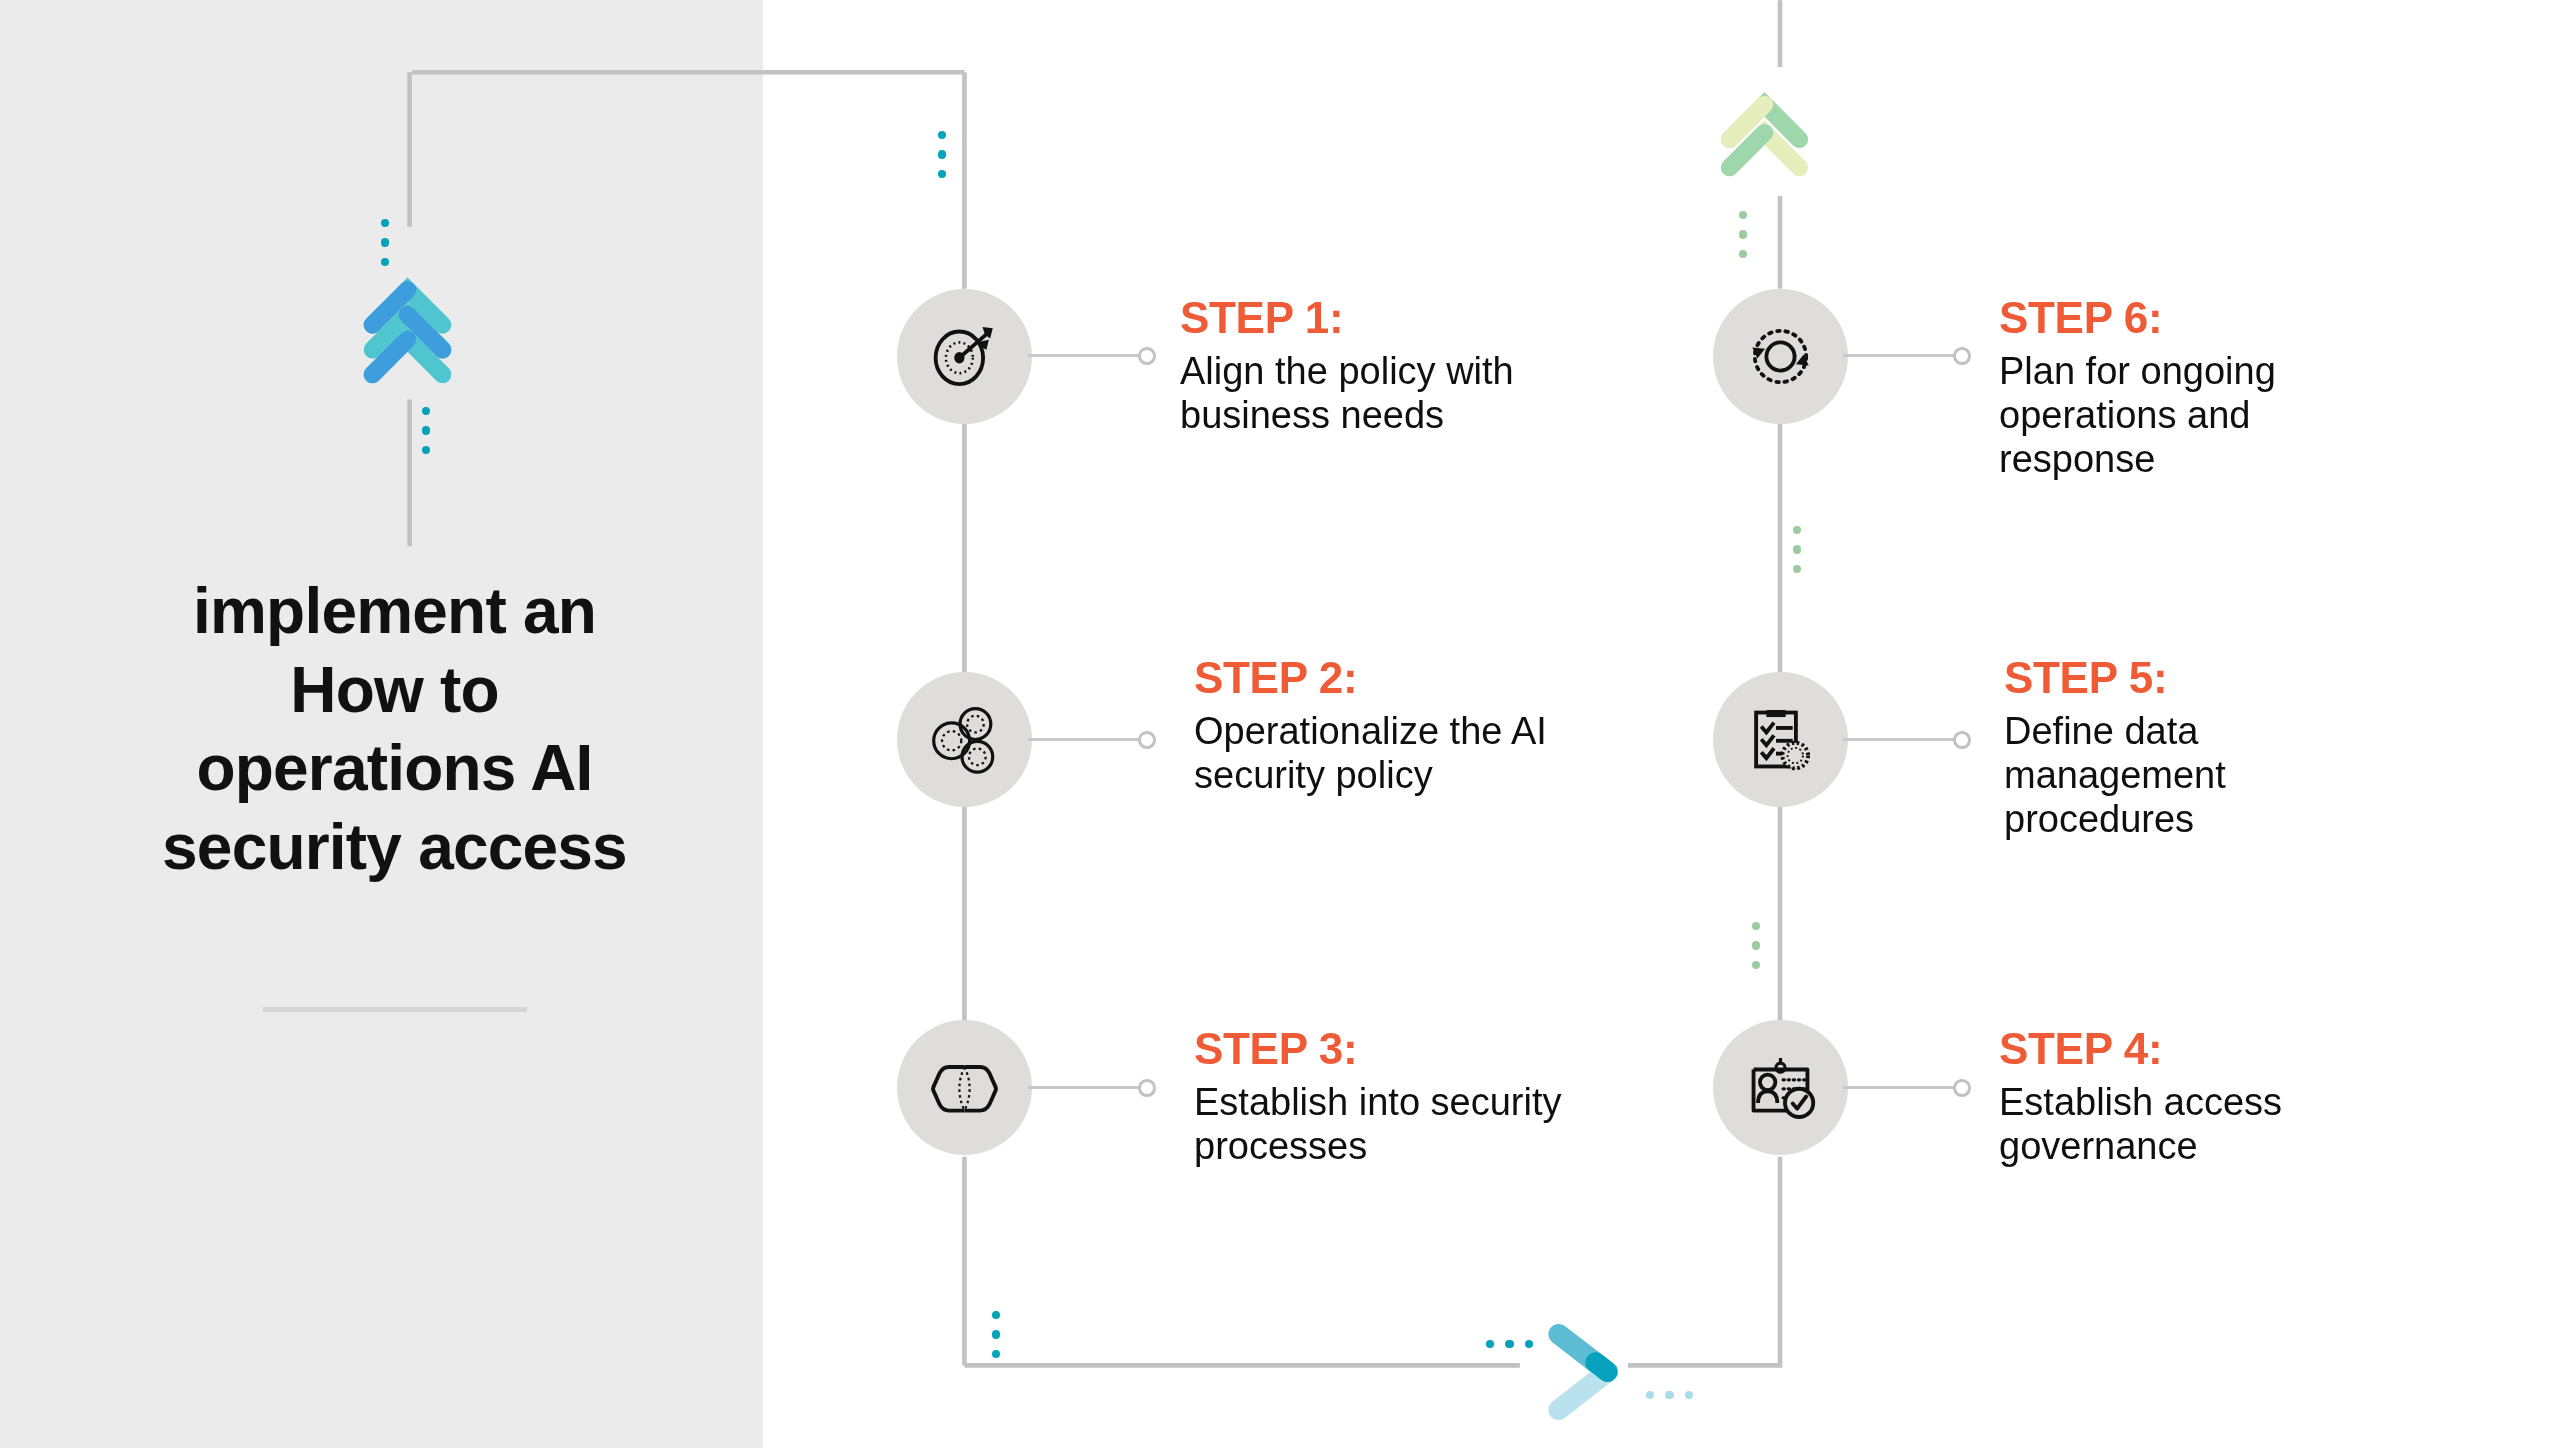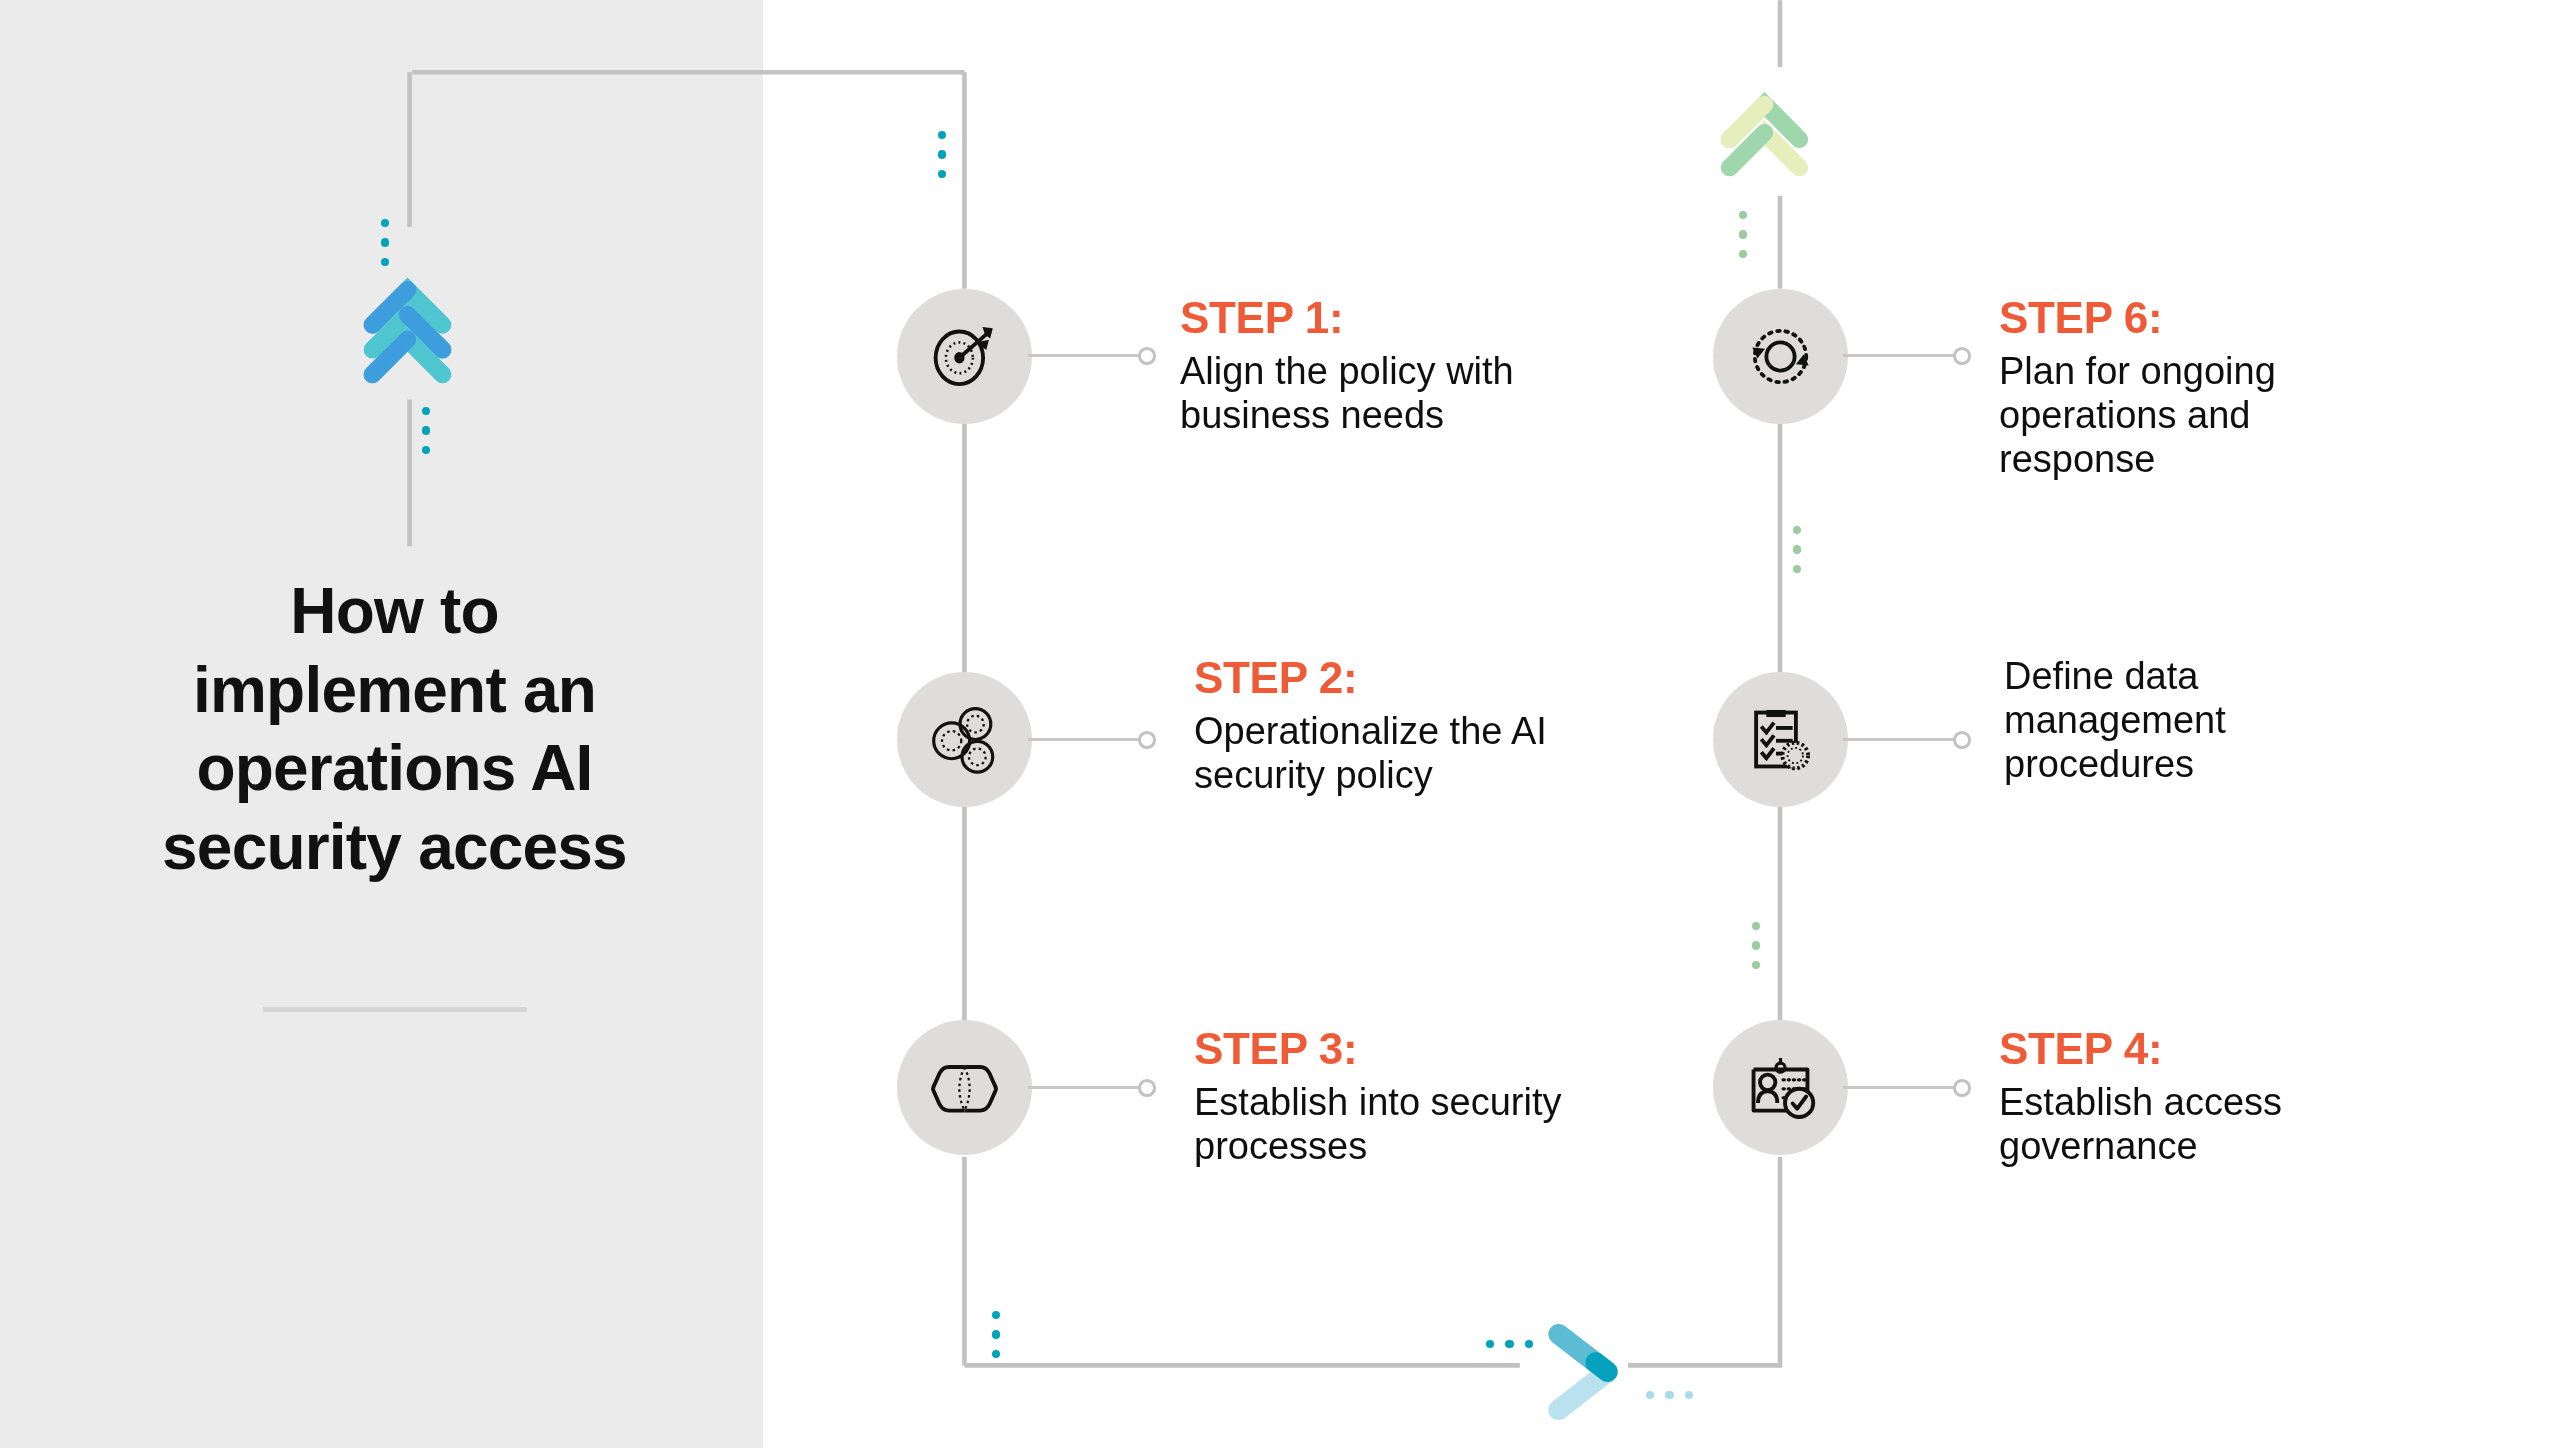--- a/index.html
+++ b/index.html
@@ -149,22 +149,22 @@
     <path d="M 1872 2650 L 2950 2650" stroke="#c2c2c2" stroke-width="9" fill="none"></path>
     <path d="M 3160 2650 L 3455 2650 L 3455 2245" stroke="#c2c2c2" stroke-width="9" fill="none"></path>
 
     <path d="M 3455 1980 L 3455 1565" stroke="#c2c2c2" stroke-width="9" fill="none"></path>
     <path d="M 3455 1305 L 3455 822" stroke="#c2c2c2" stroke-width="9" fill="none"></path>
     <path d="M 3455 560 L 3455 380" stroke="#c2c2c2" stroke-width="9" fill="none"></path>
     <path d="M 3455 130 L 3455 0" stroke="#c2c2c2" stroke-width="9" fill="none"></path>
   </svg>
 
   <div class="title-block">
+    <div class="title-text">implement an</div>
     <div class="title-text">How to</div>
-    <div class="title-text">implement an</div>
     <div class="title-text">operations AI</div>
     <div class="title-text">security access</div>
   </div>
   <div class="title-divider"></div>
 
   <div class="chev-wrap" style="left:361px; top:263px;">
     <svg width="93" height="129" viewBox="0 0 180 250" xmlns="http://www.w3.org/2000/svg">
       <g stroke-linecap="round" stroke-width="34" fill="none">
         <path d="M 22 120 L 90 52 L 158 120" stroke="#46c3ce" opacity="0.95"></path>
         <path d="M 22 120 L 90 52" stroke="#3d9bdc" opacity="0.95"></path>
@@ -332,20 +332,21 @@
           <path d="M 56 62 L 76 62"></path>
           <path d="M 56 82 L 68 82"></path>
         </g>
         <circle cx="83" cy="85" r="20" fill="#dedddc" stroke="#111" stroke-width="6" stroke-dasharray="4 4"></circle>
         <circle cx="83" cy="85" r="12" fill="none" stroke="#111" stroke-width="3" stroke-dasharray="3 4"></circle>
       </svg>
     </div>
     <div class="step-connector" style="left:1843px; top:738px; width:111px;"></div>
     <div class="step-dot" style="left:1953px; top:731px;"></div>
     <div class="step-text" style="left:2004px; top:654px;">
+      <p class="step-label">STEP 5:</p>
       <p class="step-desc">Define data management procedures</p>
     </div>
   </div>
 
   <div class="step" style="left:0; top:0;">
     <div class="step-bubble" style="left:1713px; top:1020px;">
       <svg width="77" height="77" viewBox="0 0 120 120" xmlns="http://www.w3.org/2000/svg">
         <path d="M 18 32 L 18 96 L 72 96 M 18 32 L 102 32 L 102 70" fill="none" stroke="#111" stroke-width="6" stroke-linejoin="round"></path>
         <path d="M 60 14 L 60 24" stroke="#111" stroke-width="5"></path>
         <circle cx="60" cy="29" r="7" fill="none" stroke="#111" stroke-width="5"></circle>

